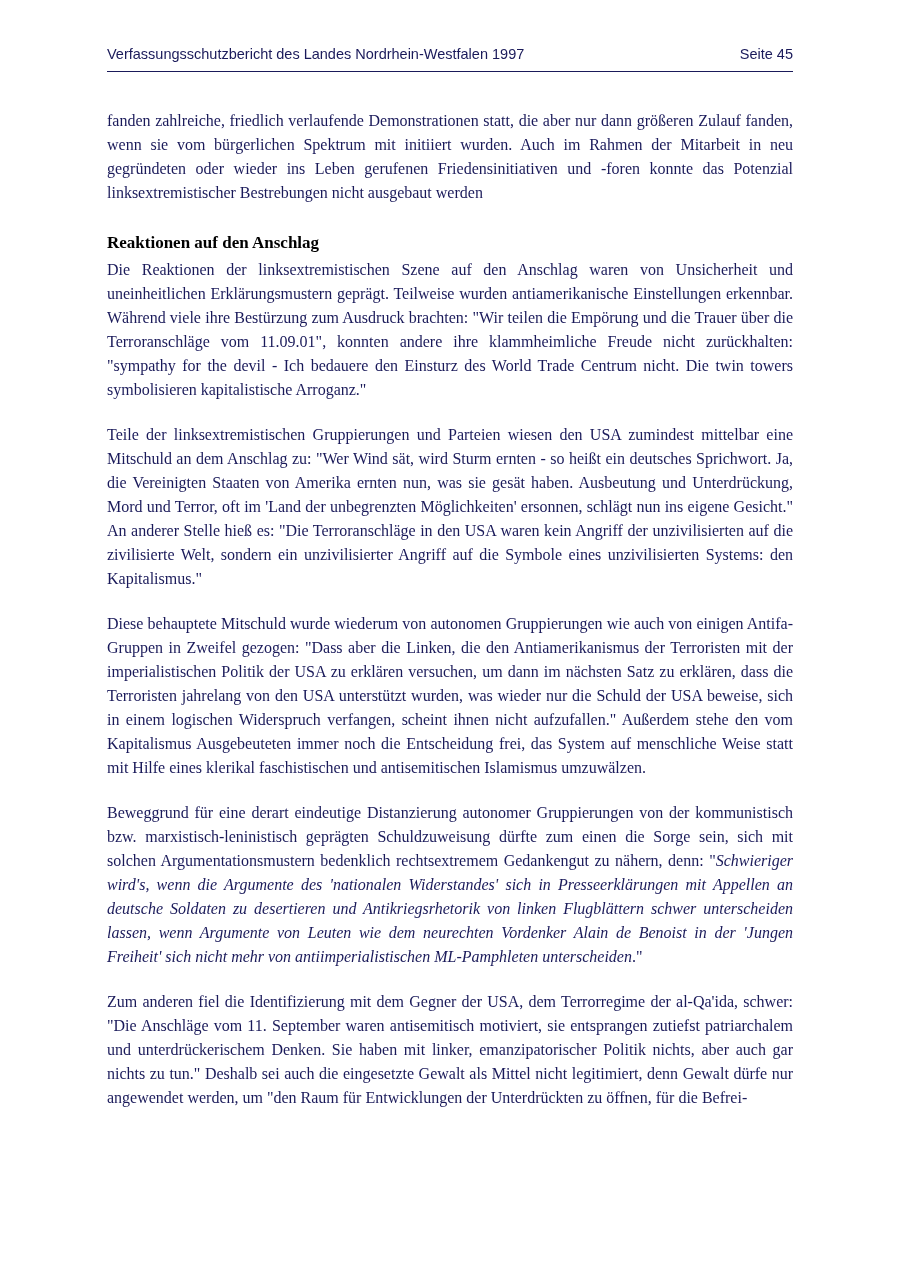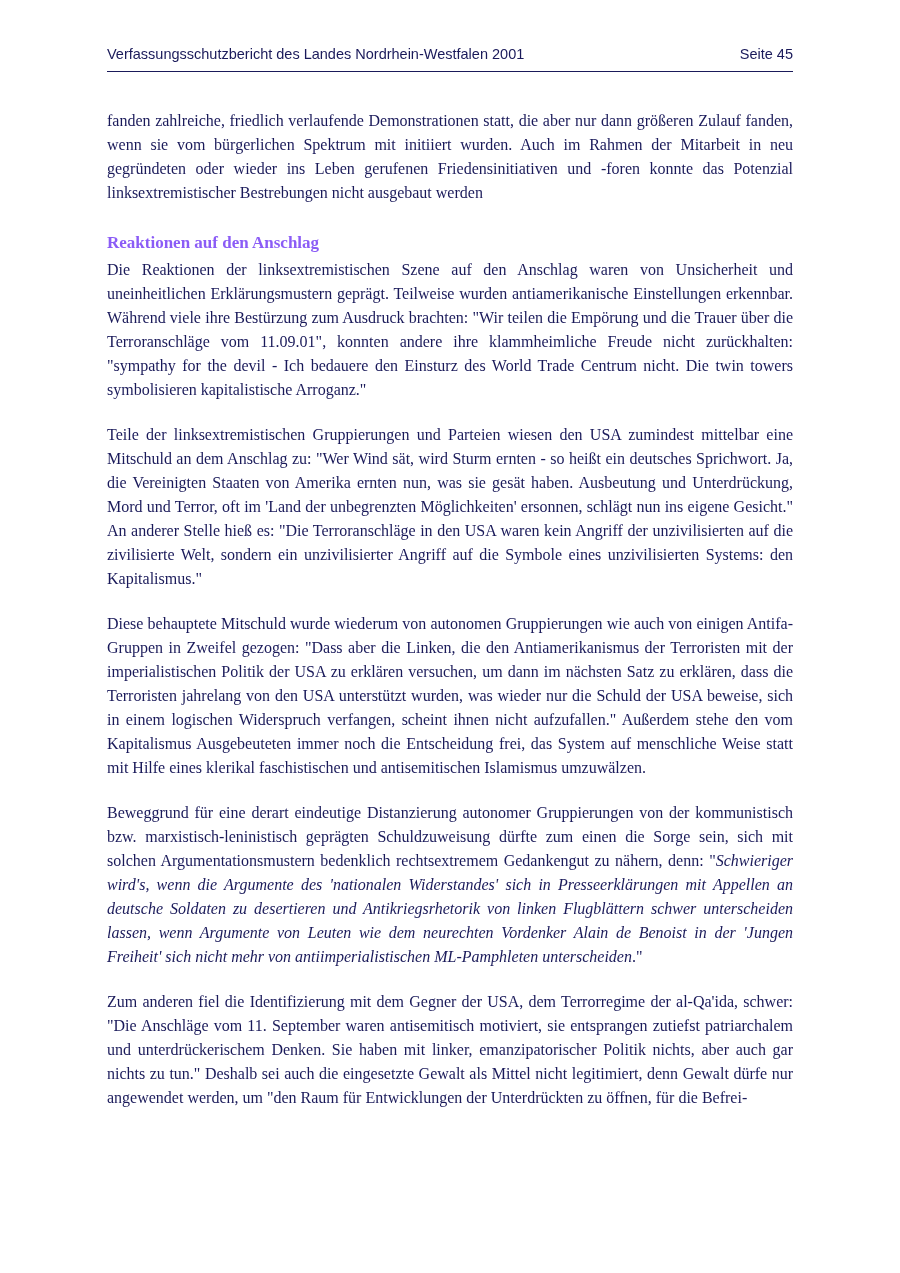--- a/index.html
+++ b/index.html
@@ -32,37 +32,37 @@
     line-height: 24px;
     text-align: justify;
     hyphens: auto;
     font-family: Liberation Serif, serif;
     -webkit-hyphens: auto;
   }
   main.page-body p {
     margin: 0 0 21px 0;
   }
   h2.section-heading {
-    color: #8b5cf6;
+    color: #000000;
     font-size: 17px;
     font-weight: bold;
     margin: 26px 0 3px 0;
     text-align: left;
   }
   em.quote-italic {
     font-style: italic;
   }
 </style>
 </head>
 <body>
 
 <div class="page">
 
   <header class="page-header">
-    <span>Verfassungsschutzbericht des Landes Nordrhein-Westfalen 2001</span>
+    <span>Verfassungsschutzbericht des Landes Nordrhein-Westfalen 1997</span>
     <span>Seite 45</span>
   </header>
 
   <main class="page-body">
 
     <p>fanden zahlreiche, friedlich verlaufende Demonstrationen statt, die aber nur dann größeren Zulauf fanden, wenn sie vom bürgerlichen Spektrum mit initiiert wurden. Auch im Rahmen der Mitarbeit in neu gegründeten oder wieder ins Leben gerufenen Friedensinitiativen und -foren konnte das Potenzial linksextremistischer Bestrebungen nicht ausgebaut werden</p>
 
     <h2 class="section-heading">Reaktionen auf den Anschlag</h2>
 
     <p>Die Reaktionen der linksextremistischen Szene auf den Anschlag waren von Unsicherheit und uneinheitlichen Erklärungsmustern geprägt. Teilweise wurden antiamerikanische Einstellungen erkennbar. Während viele ihre Bestürzung zum Ausdruck brachten: "Wir teilen die Empörung und die Trauer über die Terroranschläge vom 11.09.01", konnten andere ihre klammheimliche Freude nicht zurückhalten: "sympathy for the devil - Ich bedauere den Einsturz des World Trade Centrum nicht. Die twin towers symbolisieren kapitalistische Arroganz."</p>

